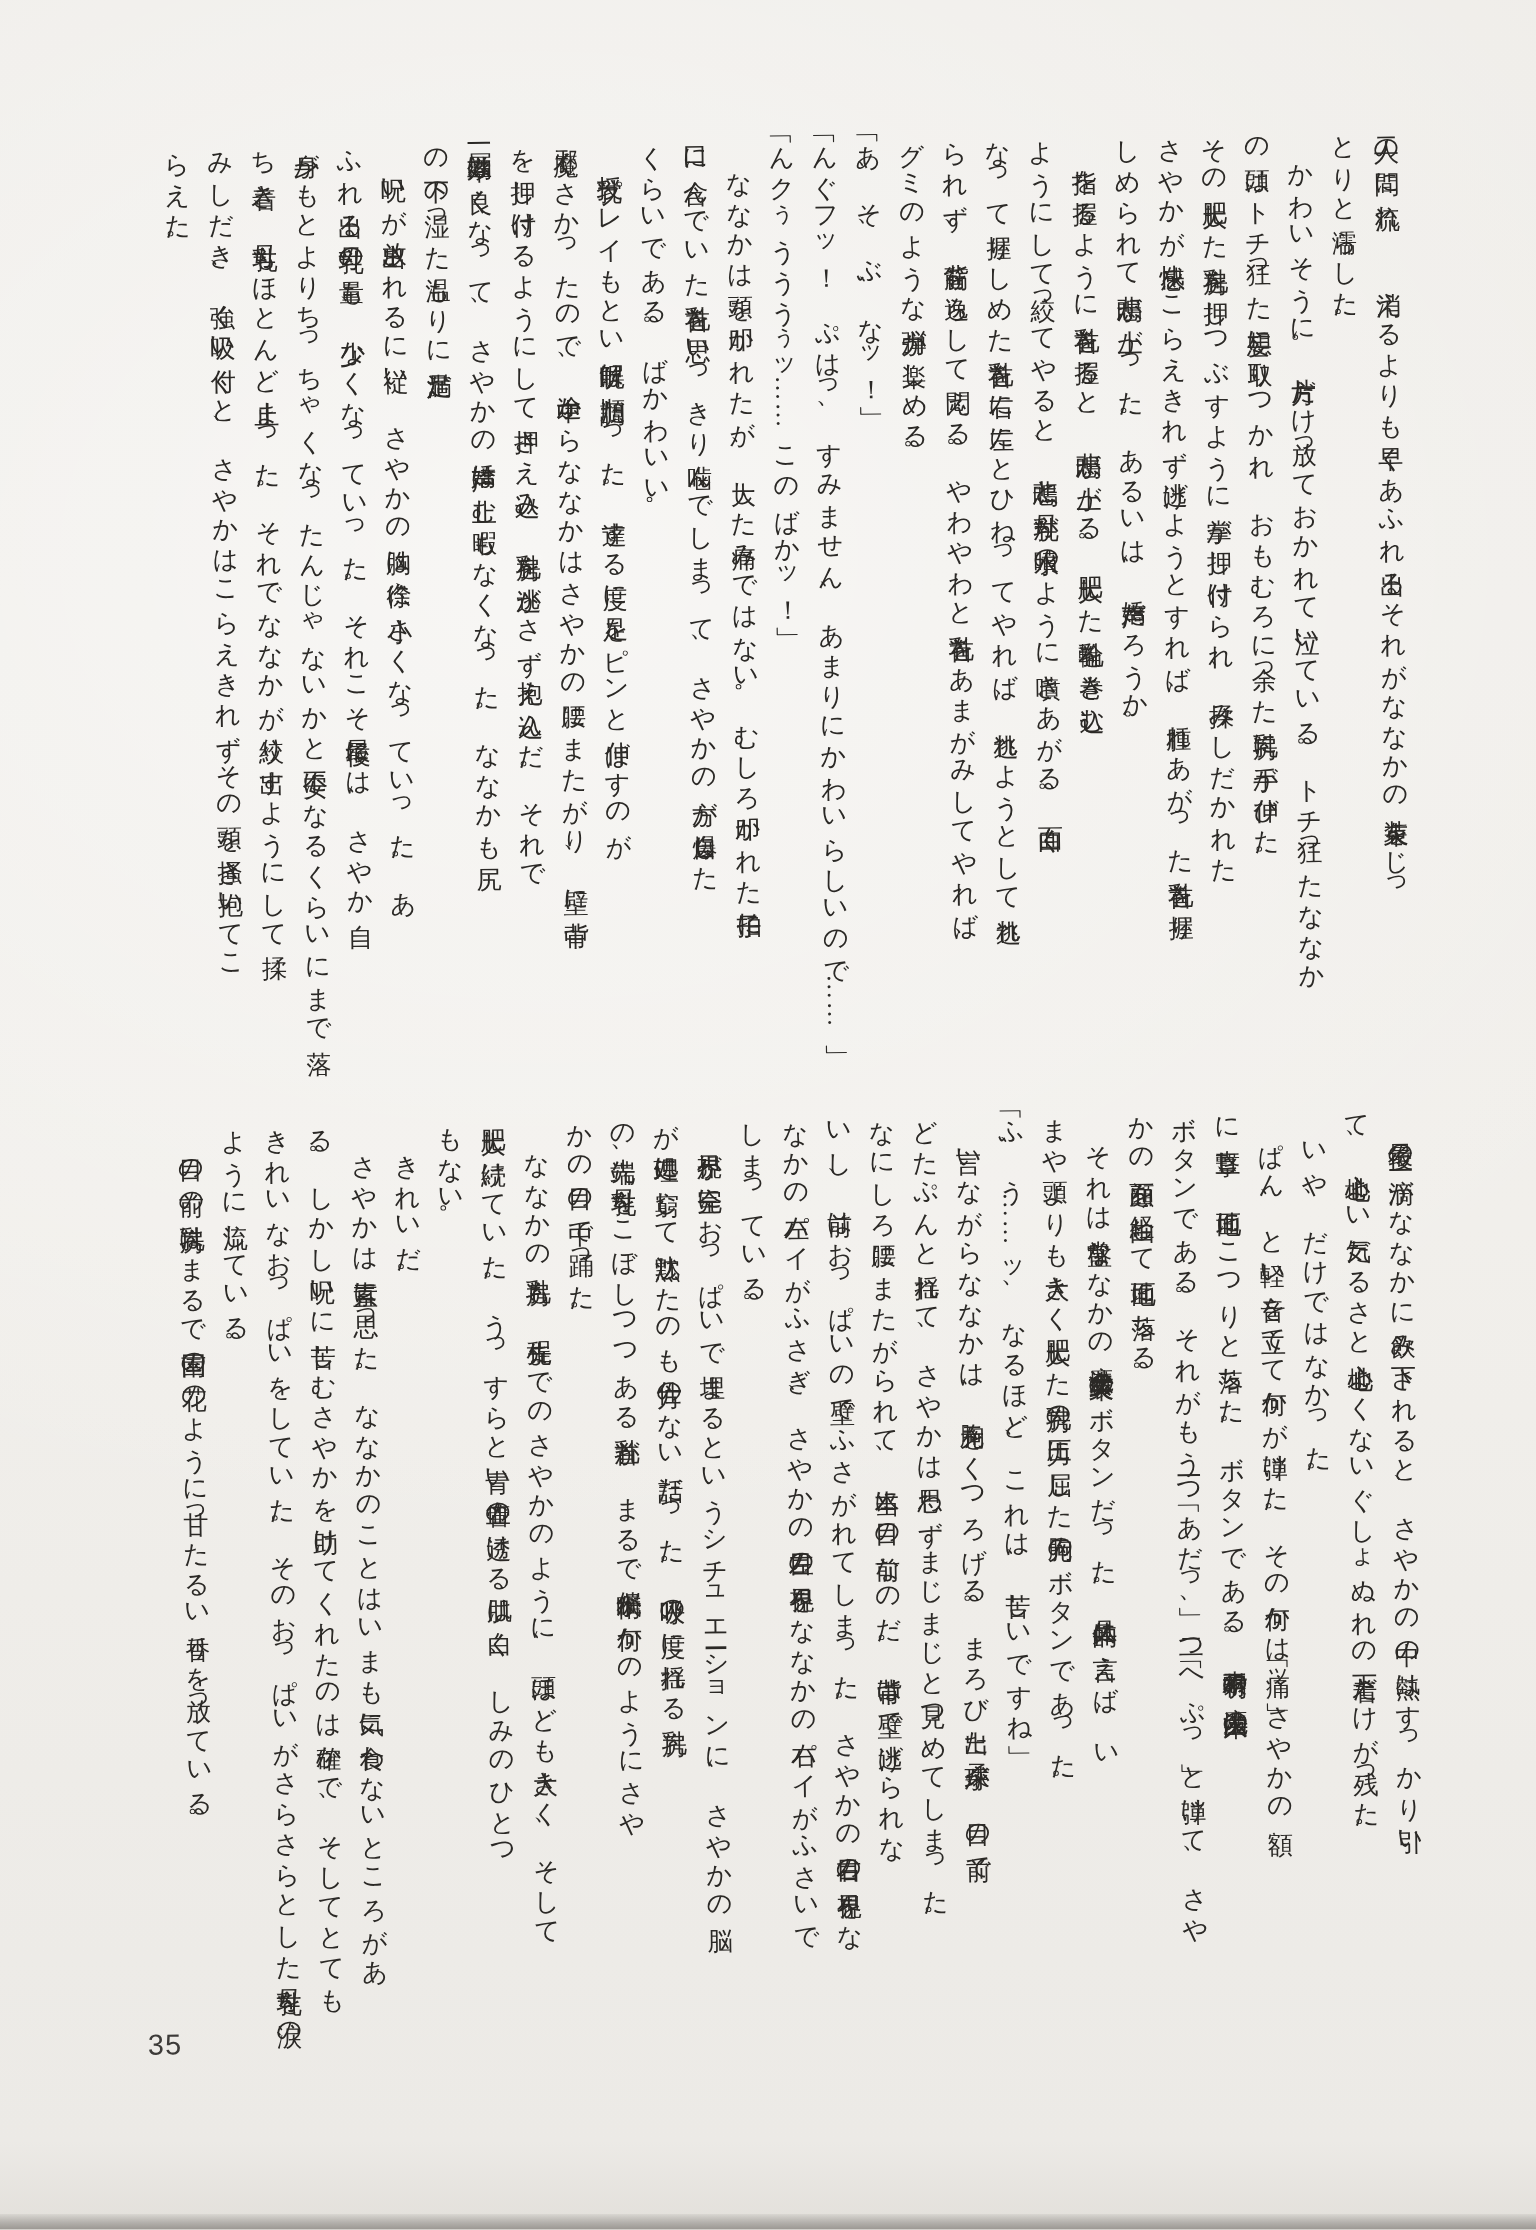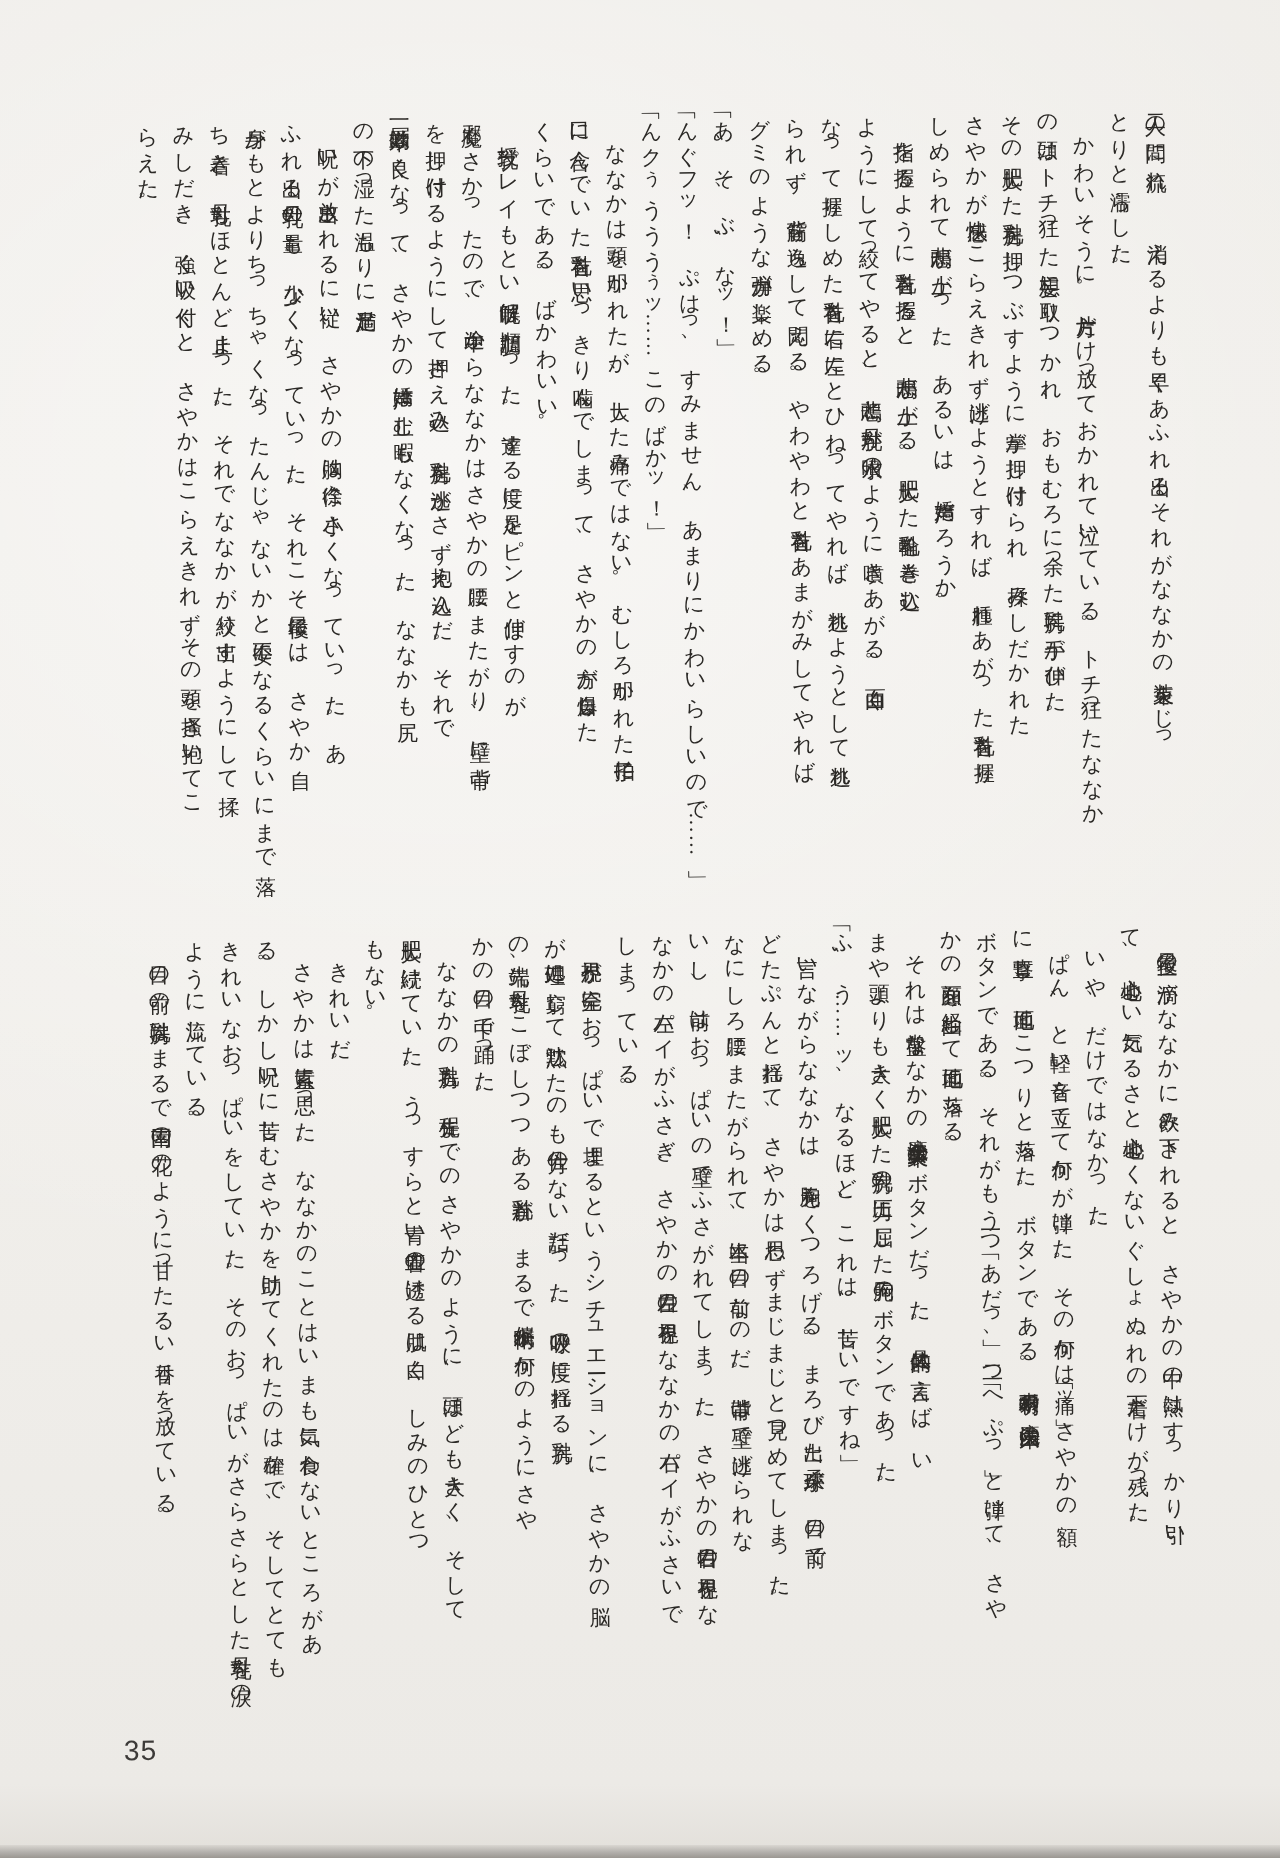--- a/index.html
+++ b/index.html
@@ -38,24 +38,23 @@
   .vband .tcol {
     white-space: pre;
   }
   #block1 { top: 106px;  left: 138px; }
   #block2 { top: 921px;  left: 138px; }
   .page-number {
     position: absolute;
     top: 1684px;
     left: 112px;
     font-family: "Liberation Sans", "DejaVu Sans", sans-serif;
-    font-size: 28px;
+    font-size: 24px;
     letter-spacing: 1px;
     color: #3c3a38;
-    margin-top: 44px;
   }
   .bottom-edge {
     position: absolute;
     left: 0;
     bottom: 0;
     width: 100%;
     height: 13px;
     background: linear-gradient(180deg, rgba(160,156,150,0.15) 0%, #b3b0ac 55%, #9b9792 100%);
   }
 </style>

